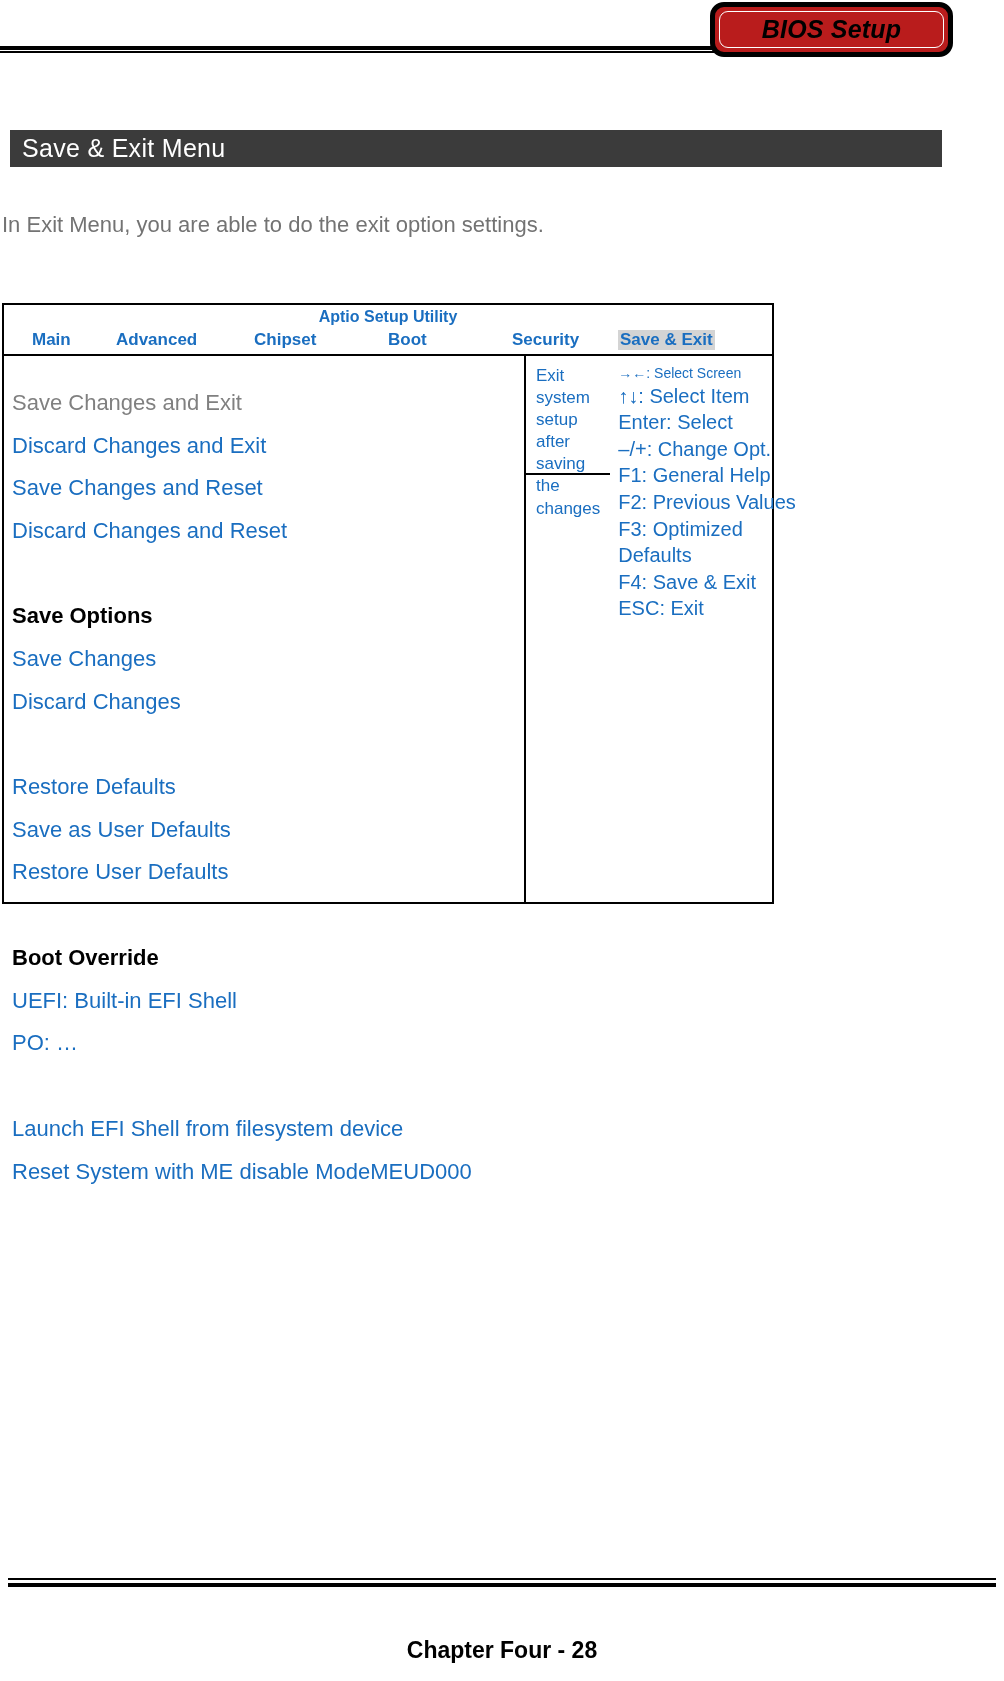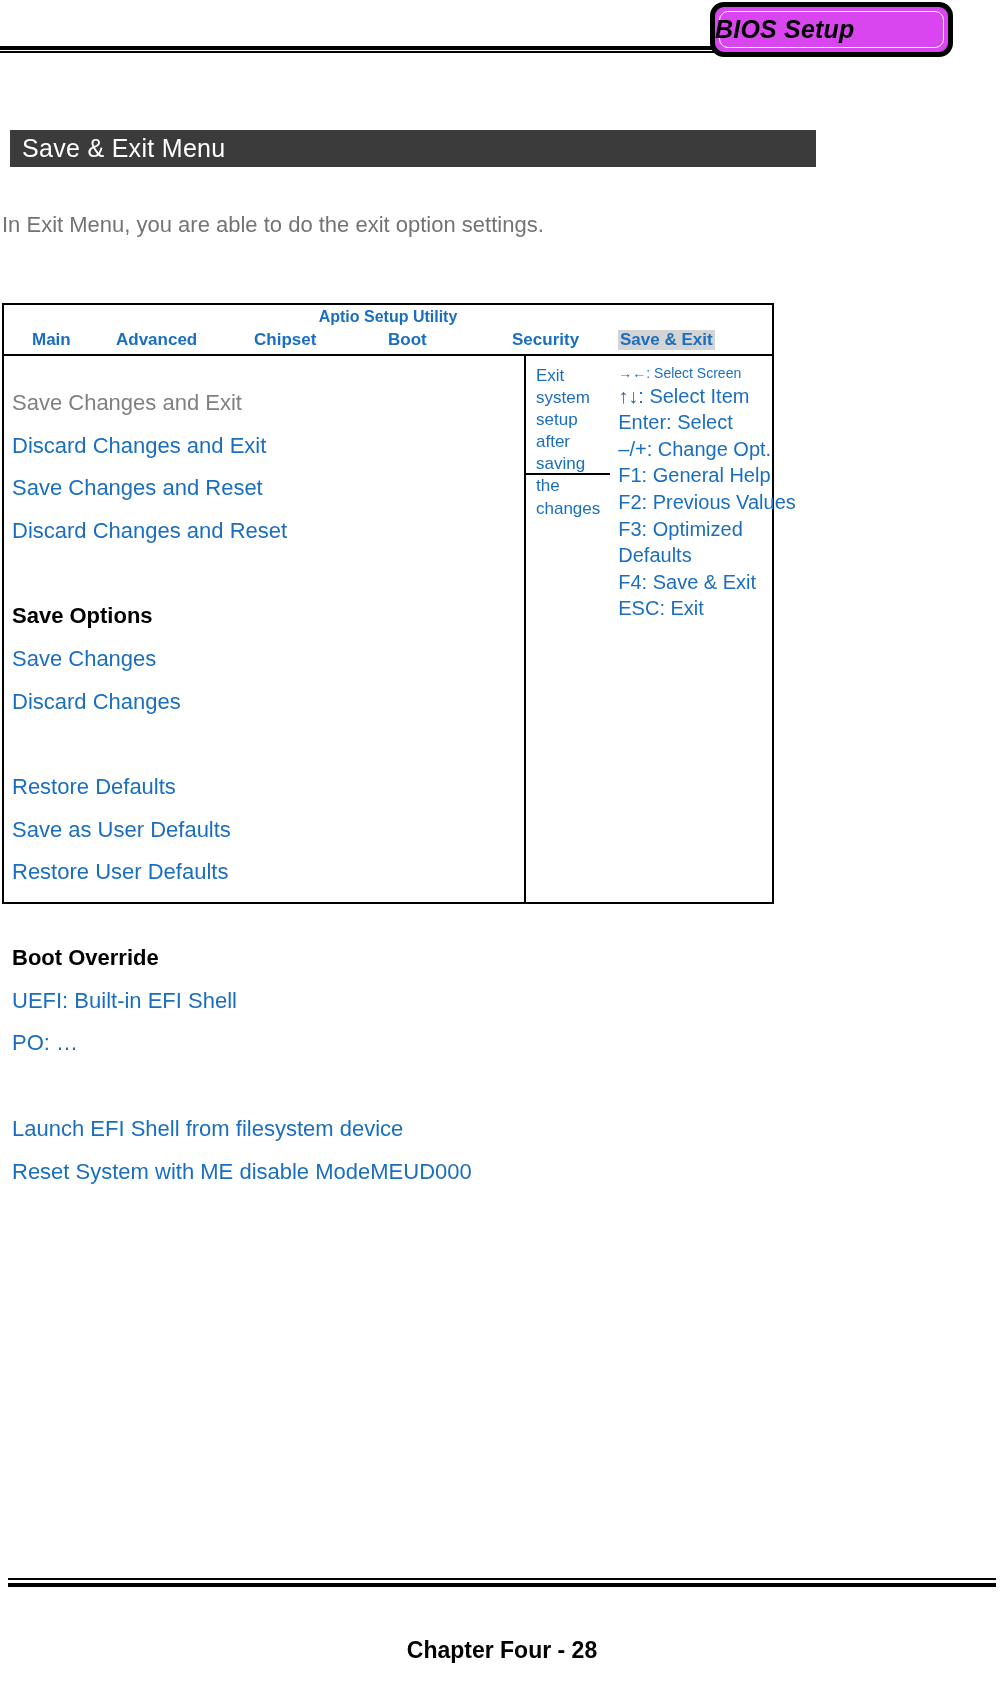--- a/index.html
+++ b/index.html
@@ -33,26 +33,27 @@
     border-bottom: 2px solid #000;
     box-sizing: border-box;
     background: #fff;
   }
   .bios-tab {
     position: absolute;
     left: 710px;
     top: 2px;
     width: 243px;
     height: 55px;
-    background: #d946ef;
+    background: #b91c1c;
     border: 5px solid #000;
     border-radius: 14px;
     box-sizing: border-box;
     display: flex;
     align-items: center;
+    justify-content: center;
   }
   .bios-tab-inner {
     position: absolute;
     left: 4px;
     top: 4px;
     right: 4px;
     bottom: 4px;
     border: 1px solid #ffffff;
     border-radius: 9px;
     pointer-events: none;
@@ -65,21 +66,21 @@
     letter-spacing: .2px;
     position: relative;
     z-index: 2;
   }
 
   
   .section-band {
     position: absolute;
     left: 10px;
     top: 130px;
-    width: 806px;
+    width: 932px;
     height: 37px;
     background: #3b3b3b;
     display: flex;
     align-items: center;
   }
   .section-band-title {
     color: #ffffff;
     font-size: 25px;
     font-weight: normal;
     padding-left: 12px;

